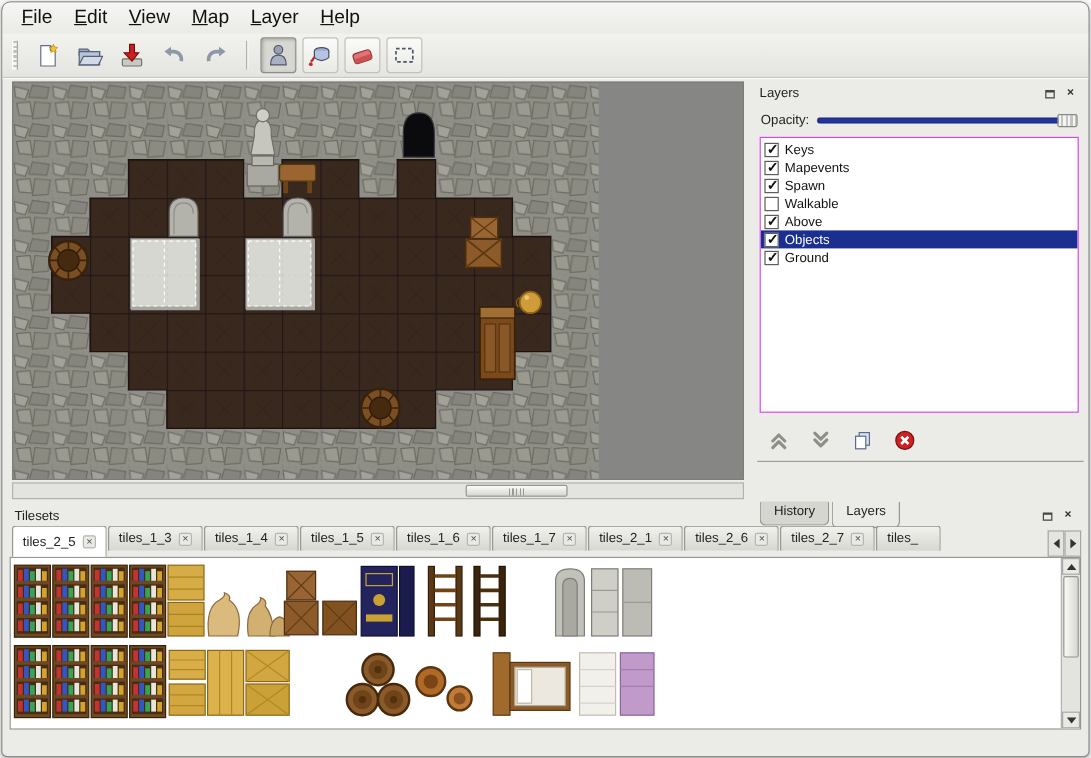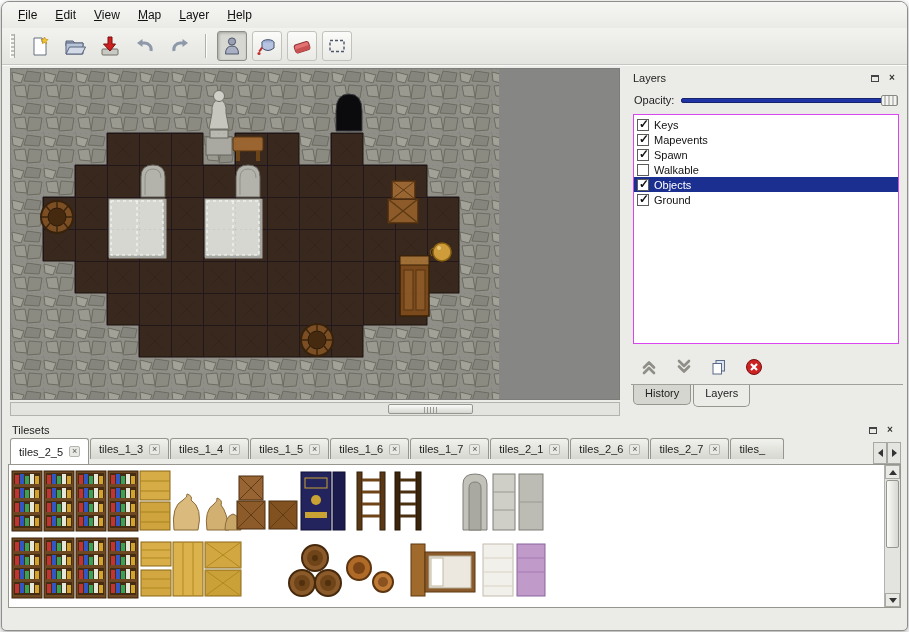--- a/index.html
+++ b/index.html
@@ -1,21 +1,21 @@
 <!DOCTYPE html>
 <html><head>
 <meta charset="utf-8">
 <style>
   *{margin:0;padding:0;box-sizing:border-box;}
   html,body{width:909px;height:632px;background:#fff;font-family:"Liberation Sans",sans-serif;overflow:hidden;}
   .window{position:absolute;inset:1px;background:#ebebe7;border:1px solid #8e8e8a;border-radius:8px 8px 5px 5px;overflow:hidden;box-shadow:0 2px 6px rgba(0,0,0,.35);}
 
   
   .menubar{position:absolute;top:0;left:0;right:0;height:26px;display:flex;align-items:center;padding-left:8px;gap:2px;background:linear-gradient(#f6f6f4,#eaeae6);}
-  .menu-item{padding:3px 8px;font-size:12px;color:#111;cursor:default;}
+  .menu-item{padding:3px 8px;font-size:16px;color:#111;cursor:default;}
   .menu-item u{text-decoration:underline;}
 
   
   .toolbar{position:absolute;top:26px;left:0;right:0;height:36px;display:flex;align-items:center;padding-left:8px;gap:5px;background:linear-gradient(#f2f2ee,#e4e4e0);}
   .tb-handle{width:5px;height:24px;margin-right:5px;background:repeating-linear-gradient(180deg,#c0c0ba 0 2px,#f6f6f2 2px 4px);border-left:1px solid #fff;border-right:1px solid #a8a8a2;}
   .tb-btn{width:30px;height:30px;display:flex;align-items:center;justify-content:center;background:transparent;border:1px solid transparent;border-radius:3px;}
   .tb-btn.framed{border:1px solid #c2c2bc;background:linear-gradient(#fbfbf9,#e9e9e5);}
   .tb-btn.pressed{border:1px solid #8e8e88;background:#d8d8d2;box-shadow:inset 1px 1px 3px rgba(0,0,0,.25);}
   .tb-sep{width:2px;height:24px;border-left:1px solid #b0b0aa;border-right:1px solid #fdfdfb;margin:0 5px;}
   .rule{position:absolute;left:0;right:0;top:62px;height:2px;border-top:1px solid #c6c6c2;border-bottom:1px solid #fbfbf9;}
@@ -39,21 +39,21 @@
   .slider-track{position:absolute;left:0;right:2px;top:4px;height:5px;background:#2034a6;border:1px solid #16246e;border-radius:2px;}
   .slider-handle{position:absolute;right:0;top:1px;width:17px;height:11px;background:repeating-linear-gradient(90deg,#f4f4f0 0 2px,#c4c4c0 2px 4px);border:1px solid #888882;border-radius:2px;}
   .layer-list{position:absolute;left:4px;right:4px;top:46px;height:230px;background:#fff;border:1px solid #d946ef;overflow:hidden;padding-top:2px;}
   .layer-row{display:flex;align-items:center;height:15px;padding-left:3px;gap:5px;font-size:11px;color:#111;}
   .layer-row.selected{background:#1b2f91;color:#fff;}
   .checkbox{width:12px;height:12px;background:#fff;border:1px solid #5c5c58;position:relative;flex:none;}
   .checkbox.on::after{content:"✓";position:absolute;left:1px;top:-3px;font-size:12px;font-weight:bold;color:#111;}
   .layer-buttons{position:absolute;left:4px;top:282px;height:34px;display:flex;align-items:center;gap:15px;padding-left:6px;}
   .icon-btn{width:20px;height:20px;display:flex;align-items:center;justify-content:center;background:transparent;border:none;}
   .panel-tabs{position:absolute;left:2px;top:316px;right:0;height:24px;display:flex;border-top:1px solid #a0a09a;padding-left:2px;}
-  .ptab{padding:2px 11px 3px;font-size:11px;color:#222;background:#d6d6d0;border:1px solid #96968f;border-top:none;border-radius:0 0 5px 5px;margin-right:2px;height:20px;}
+  .ptab{padding:2px 11px 3px;font-size:11px;color:#222;background:#d6d6d0;border:1px solid #96968f;border-top:none;border-radius:0 0 5px 5px;margin-right:2px;height:20px;margin-top:33px;}
   .ptab.active{background:#ebebe7;height:22px;}
 
   
   .tilesets-panel{position:absolute;left:6px;right:6px;top:418px;height:188px;}
   .ts-tabs{position:absolute;left:0;right:0;top:18px;height:26px;display:flex;align-items:flex-start;padding-left:2px;}
   .ts-tab{height:21px;display:flex;align-items:center;gap:6px;padding:0 8px;font-size:11px;color:#222;background:linear-gradient(#f1f1ed,#d7d7d1);border:1px solid #96968f;border-bottom:none;border-radius:3px 3px 0 0;margin-right:1px;white-space:nowrap;}
   .ts-tab.active{height:26px;background:#fff;z-index:3;position:relative;}
   .ts-tab.cut{width:54px;overflow:hidden;}
   .tab-close{width:11px;height:11px;font-size:9px;line-height:9px;text-align:center;color:#555;border:1px solid #b6b6b0;background:#e9e9e5;border-radius:2px;}
   .tab-close::before{content:"×";}
@@ -259,20 +259,24 @@
         <span class="checkbox on"></span>
         <span>Mapevents</span>
       </div>
       <div class="layer-row">
         <span class="checkbox on"></span>
         <span>Spawn</span>
       </div>
       <div class="layer-row">
         <span class="checkbox"></span>
         <span>Walkable</span>
+      </div>
+      <div class="layer-row">
+        <span class="checkbox on"></span>
+        <span>Above</span>
       </div>
       <div class="layer-row selected">
         <span class="checkbox on"></span>
         <span>Objects</span>
       </div>
       <div class="layer-row">
         <span class="checkbox on"></span>
         <span>Ground</span>
       </div>
     </div>

